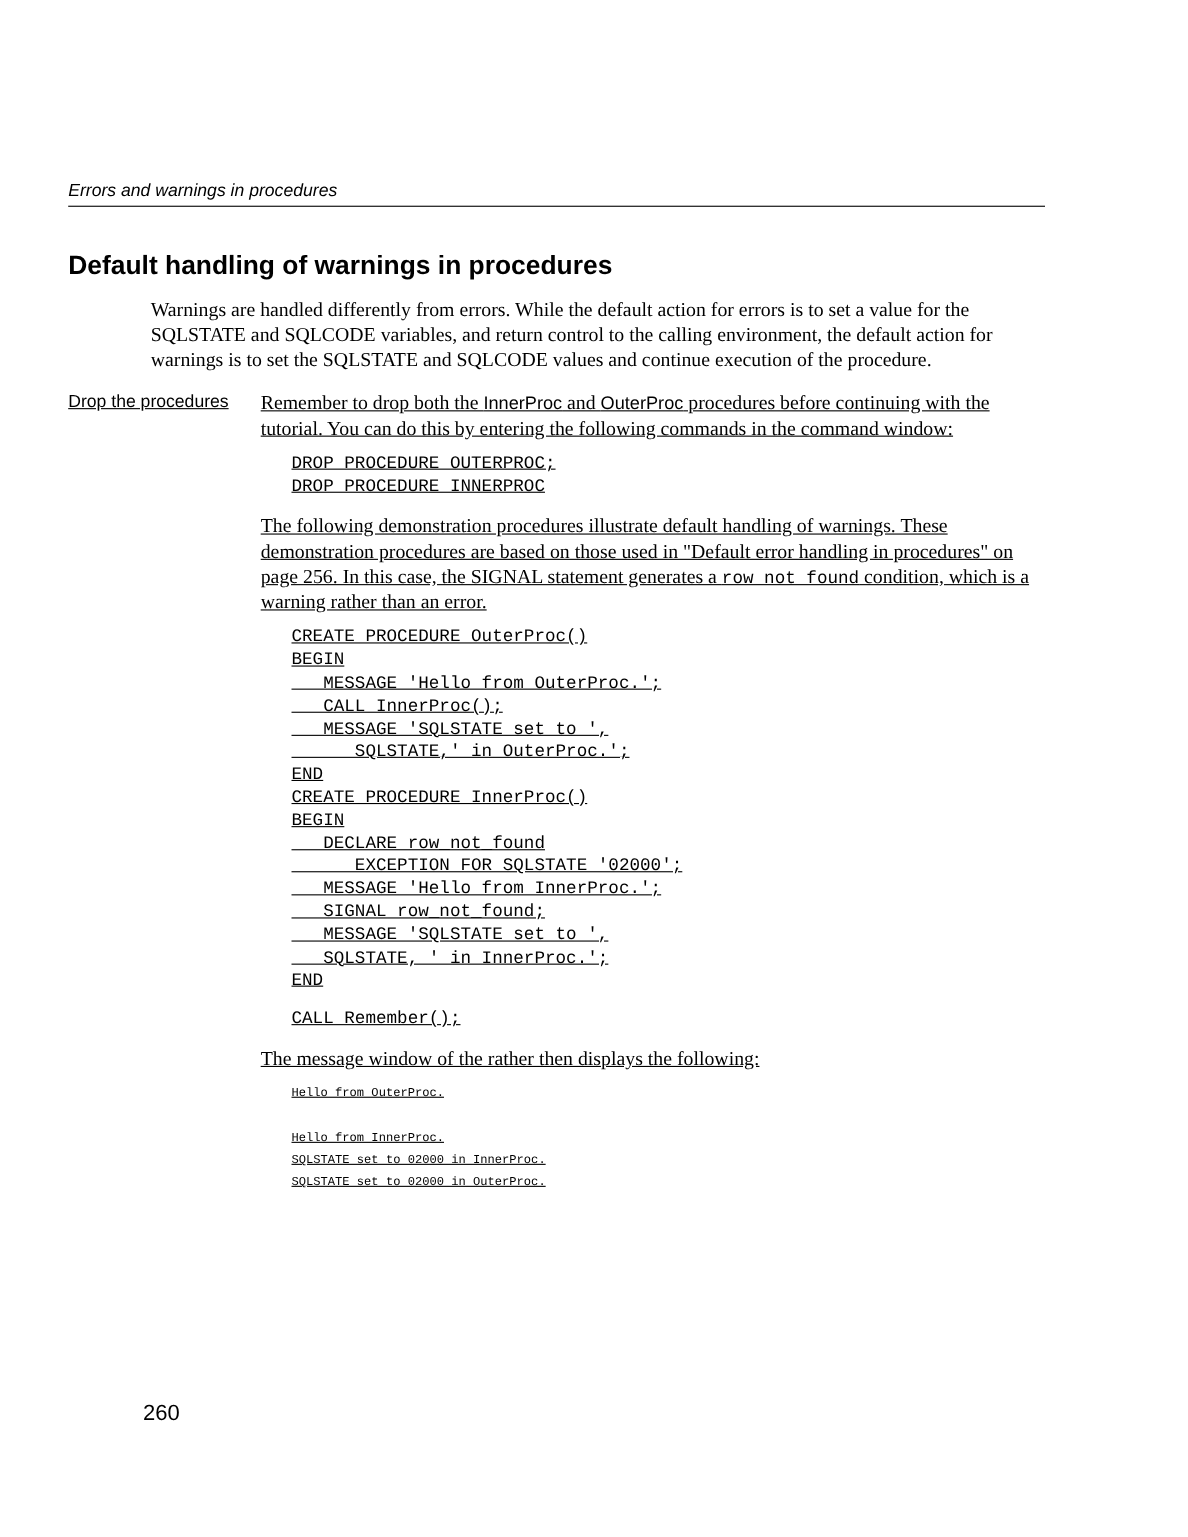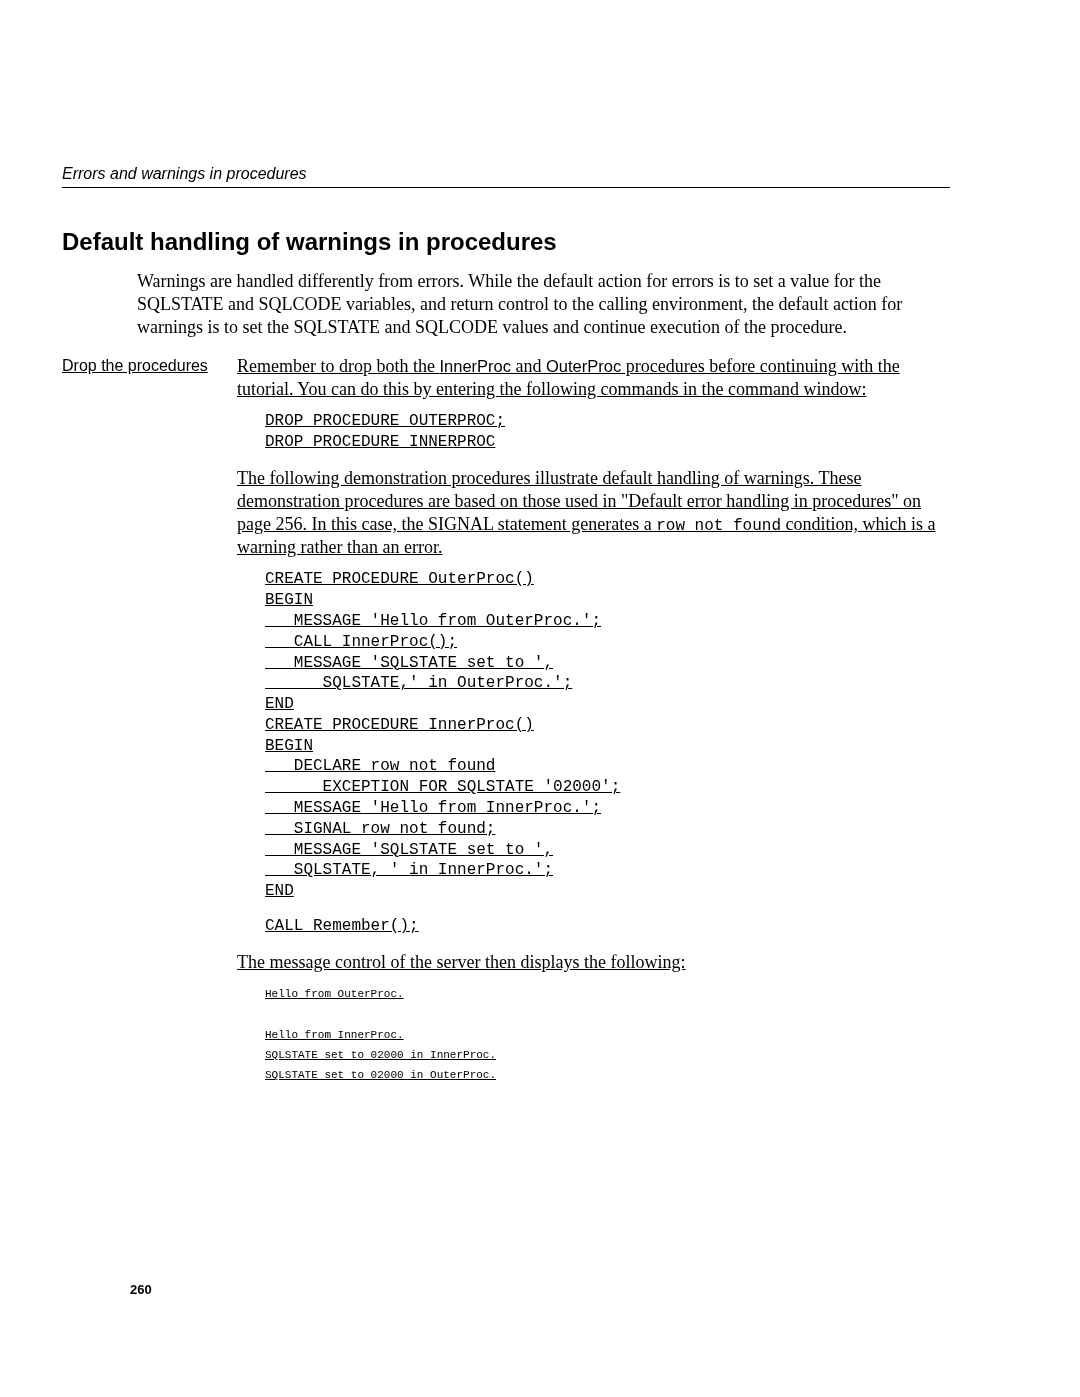--- a/index.html
+++ b/index.html
@@ -74,22 +74,22 @@
     font-size: 11px;
     line-height: 1.85;
     margin: 6px 0 14px 28px;
     white-space: pre;
   }
   .page-number {
     position: absolute;
     bottom: 100px;
     left: 130px;
     font-family: Arial, Helvetica, sans-serif;
-    font-weight: bold;
-    font-size: 13px;
+    font-weight: normal;
+    font-size: 20px;
   }
 </style>
 </head>
 <body>
 
 <div class="page">
 
   <div class="running-header">Errors and warnings in procedures</div>
 
   <h2 class="section-title">Default handling of warnings in procedures</h2>
@@ -124,21 +124,21 @@
       EXCEPTION FOR SQLSTATE '02000';
    MESSAGE 'Hello from InnerProc.';
    SIGNAL row_not_found;
    MESSAGE 'SQLSTATE set to ',
    SQLSTATE, ' in InnerProc.';
 END</pre>
 
 
       <pre class="code">CALL Remember();</pre>
 
-      <p class="body">The message control of the server then displays the following:</p>
+      <p class="body">The message window of the rather then displays the following:</p>
 
       <pre class="output">Hello from OuterProc.
 
 Hello from InnerProc.
 SQLSTATE set to 02000 in InnerProc.
 SQLSTATE set to 02000 in OuterProc.</pre>
     </div>
   </div>
 
 </div>

